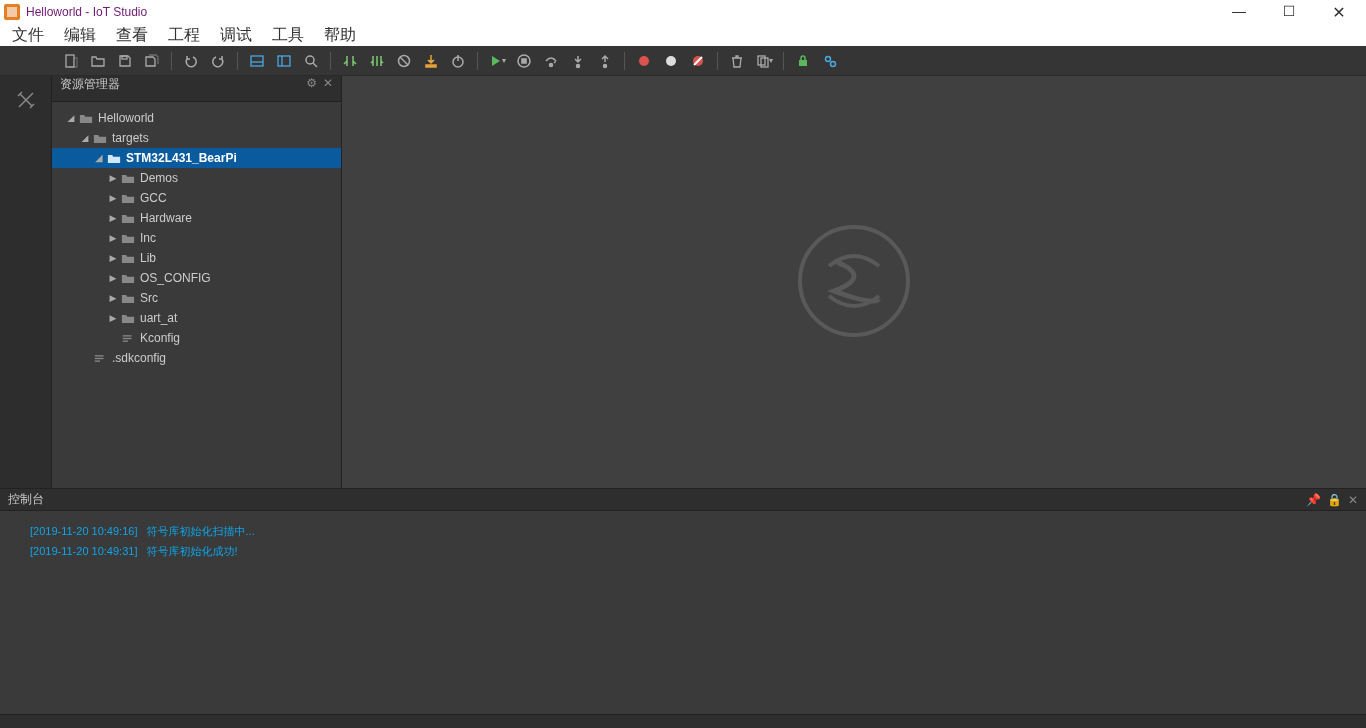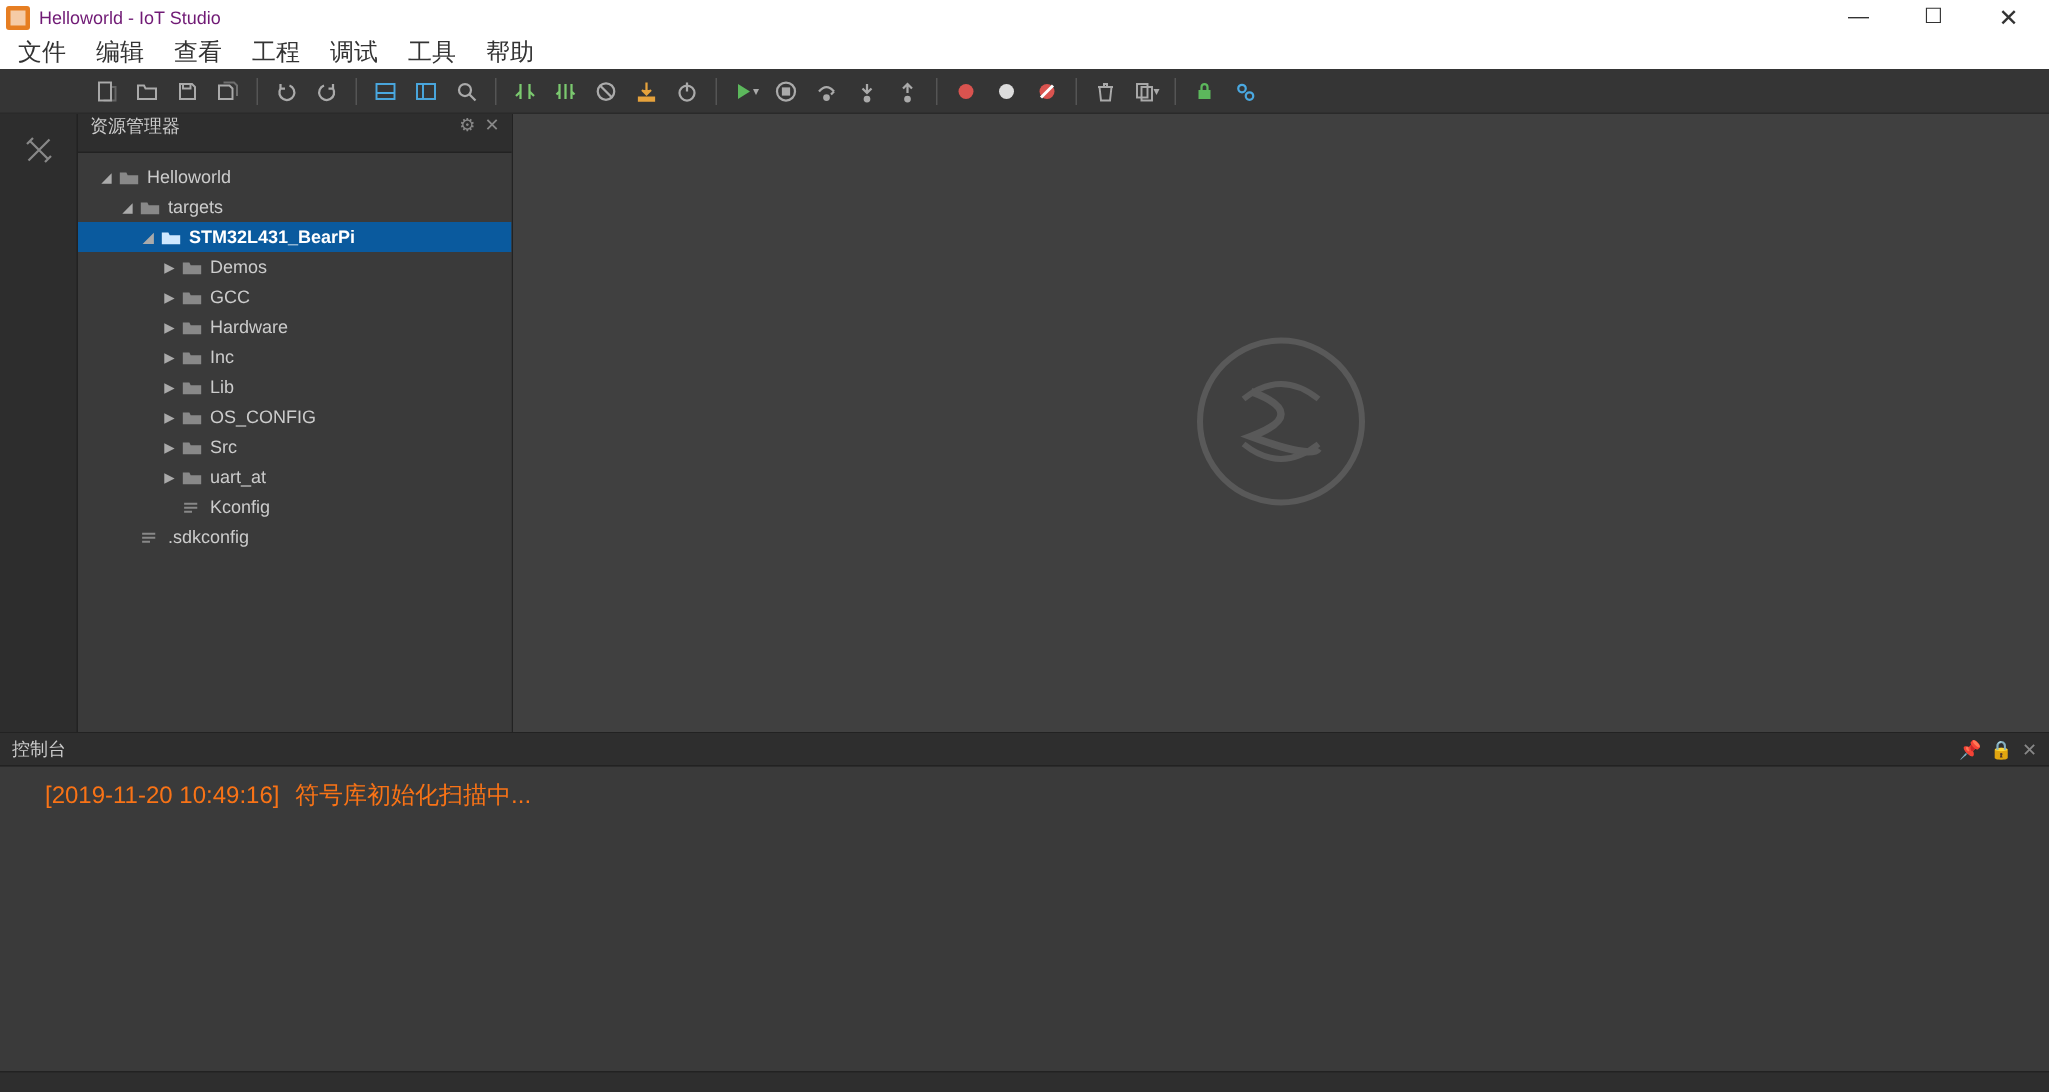--- a/index.html
+++ b/index.html
@@ -48,21 +48,21 @@
 .lvl3 { padding-left: 56px; }
 
 .editor { flex: 1; background: #404040; display: flex; align-items: center; justify-content: center; }
 .editor-logo svg { width: 120px; height: 120px; opacity: 0.35; }
 
 
 .console { height: 240px; background: #3a3a3a; display: flex; flex-direction: column; border-top: 1px solid #222; }
 .console-header { height: 22px; background: #2e2e2e; display: flex; align-items: center; padding: 0 8px; color: #ccc; font-size: 12px; border-bottom: 1px solid #222; }
 .console-header .panel-actions { margin-left: auto; display: flex; gap: 6px; }
 .console-header .panel-actions span { color: #888; cursor: pointer; }
-.console-body { flex: 1; padding: 10px 30px; color: #f97316; font-size: 16px; line-height: 20px; }
+.console-body { flex: 1; padding: 10px 30px; color: #0ea5e9; font-size: 11px; line-height: 20px; }
 .console-body .log-line span.ts { margin-right: 6px; }
 
 
 .hscroll { height: 14px; background: #2e2e2e; border-top: 1px solid #222; }
 
 </style>
 </head>
 <body>
 
 <div class="titlebar">
@@ -413,17 +413,21 @@
         <span>📌</span>
         <span>🔒</span>
         <span>✕</span>
       </div>
     </div>
     <div class="console-body">
       <div class="log-line">
         <span class="ts">[2019-11-20  10:49:16]</span>
         <span>符号库初始化扫描中...</span>
       </div>
+      <div class="log-line">
+        <span class="ts">[2019-11-20  10:49:31]</span>
+        <span>符号库初始化成功!</span>
+      </div>
     </div>
     <div class="hscroll"></div>
   </div>
 
 </div>
 
 </body></html>

